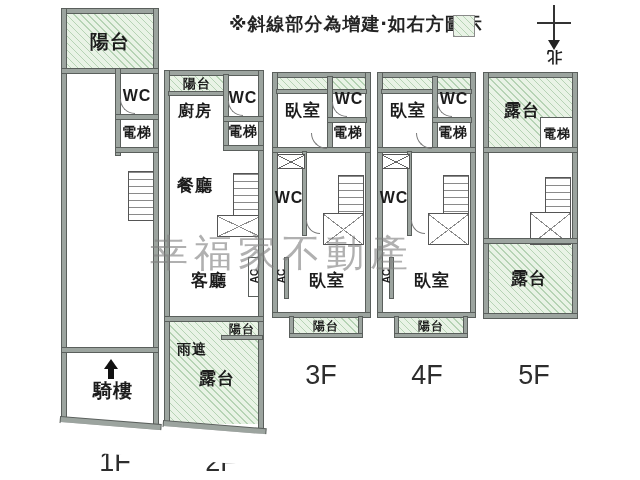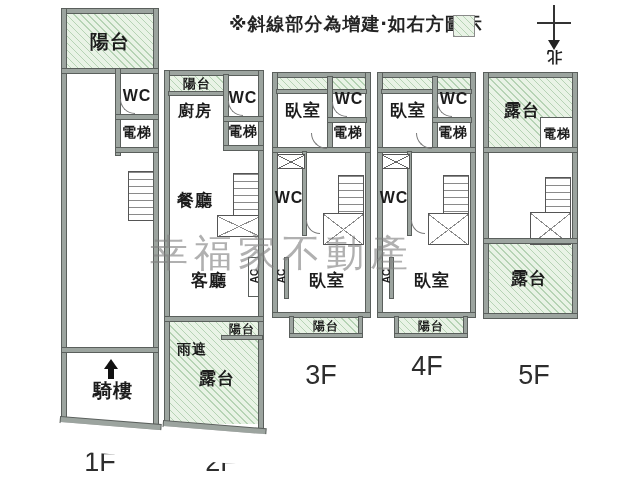--- a/index.html
+++ b/index.html
@@ -72,39 +72,39 @@
     <div class="stairs" style="left:66px;top:162px;width:26px;height:48px;"></div>
     <div class="wall" style="left:0;top:339px;width:96px;height:4px;"></div>
     <div class="tri-up" style="left:42px;top:350px;"></div>
     <div class="stem" style="left:46px;top:359px;width:6px;height:11px;"></div>
     <div class="lbl" style="left:51px;top:382px;font-size:19px;">騎樓</div>
     <div class="slant" style="left:-1px;top:408px;width:100px;height:30px;">
       <div class="bar" style="width:100px;height:5px;"></div>
       <div class="cover" style="width:102px;height:28px;"></div>
     </div>
   </div>
-  <div class="floor-label" style="left:100px;top:462px;">1F</div>
+  <div class="floor-label" style="left:115px;top:462px;">1F</div>
 
   <div class="unit" style="left:165px;top:71px;width:100px;height:366px;">
     <div class="area hatch" style="left:4px;top:4px;width:56px;height:18px;"></div>
     <div class="area hatch" style="left:4px;top:250px;width:90px;height:103px;"></div>
     <div class="area hatch" style="left:57px;top:250px;width:40px;height:16px;"></div>
     <div class="wall" style="left:0;top:0;width:98px;height:4px;"></div>
     <div class="wall" style="left:0;top:0;width:4px;height:352px;"></div>
     <div class="wall" style="left:94px;top:0;width:4px;height:358px;"></div>
     <div class="wall" style="left:4px;top:21px;width:58px;height:3px;"></div>
     <div class="lbl" style="left:32px;top:13px;font-size:13px;">陽台</div>
     <div class="wall" style="left:59px;top:4px;width:4px;height:75px;"></div>
     <div class="wall" style="left:59px;top:46px;width:39px;height:4px;"></div>
     <div class="wall" style="left:59px;top:75px;width:39px;height:4px;"></div>
     <div class="arc" style="left:63px;top:30px;width:14px;height:14px;"></div>
     <div class="lbl" style="left:78px;top:27px;font-size:16px;">WC</div>
     <div class="lbl" style="left:30px;top:40px;font-size:16px;">廚房</div>
     <div class="lbl" style="left:78px;top:61px;font-size:14px;">電梯</div>
-    <div class="lbl" style="left:30px;top:129px;font-size:17px;text-align:center;">餐廳</div>
+    <div class="lbl" style="left:30px;top:114px;font-size:17px;text-align:center;">餐廳</div>
     <div class="stairs" style="left:68px;top:102px;width:26px;height:44px;"></div>
     <div class="fan" style="left:52px;top:144px;width:42px;height:20px;"></div>
     <div class="lbl" style="left:44px;top:209px;font-size:17px;">客廳</div>
     <div class="acbox" style="left:83px;top:186px;width:11px;height:38px;"></div>
     <div class="lbl v" style="left:89px;top:205px;font-size:10px;">AC</div>
     <div class="wall" style="left:0;top:246px;width:98px;height:4px;"></div>
     <div class="wall" style="left:57px;top:265px;width:40px;height:3px;"></div>
     <div class="lbl" style="left:77px;top:258px;font-size:12px;">陽台</div>
     <div class="lbl" style="left:27px;top:279px;font-size:14px;">雨遮</div>
     <div class="lbl" style="left:52px;top:307px;font-size:17px;">露台</div>
@@ -170,21 +170,21 @@
     <div class="fan" style="left:50px;top:140px;width:39px;height:30px;"></div>
     <div class="arc" style="left:33px;top:147px;width:13px;height:13px;"></div>
     <div class="wall" style="left:12px;top:185px;width:3px;height:40px;"></div>
     <div class="lbl v" style="left:8px;top:203px;font-size:10px;">AC</div>
     <div class="lbl" style="left:54px;top:207px;font-size:17px;">臥室</div>
     <div class="wall" style="left:17px;top:244px;width:3px;height:20px;"></div>
     <div class="wall" style="left:86px;top:244px;width:3px;height:20px;"></div>
     <div class="wall" style="left:17px;top:261px;width:72px;height:3px;"></div>
     <div class="lbl" style="left:53px;top:253px;font-size:12px;">陽台</div>
   </div>
-  <div class="floor-label" style="left:427px;top:366px;">4F</div>
+  <div class="floor-label" style="left:427px;top:375px;">4F</div>
 
   <div class="unit" style="left:484px;top:73px;width:93px;height:245px;">
     <div class="area hatch" style="left:4px;top:4px;width:85px;height:71px;"></div>
     <div class="area hatch" style="left:4px;top:170px;width:85px;height:71px;"></div>
     <div class="wall" style="left:0;top:0;width:93px;height:4px;"></div>
     <div class="wall" style="left:0;top:0;width:4px;height:245px;"></div>
     <div class="wall" style="left:89px;top:0;width:4px;height:245px;"></div>
     <div class="wall" style="left:0;top:241px;width:93px;height:4px;"></div>
     <div class="lbl" style="left:38px;top:37px;font-size:17px;">露台</div>
     <div class="acbox" style="left:56px;top:44px;width:33px;height:31px;"></div>

